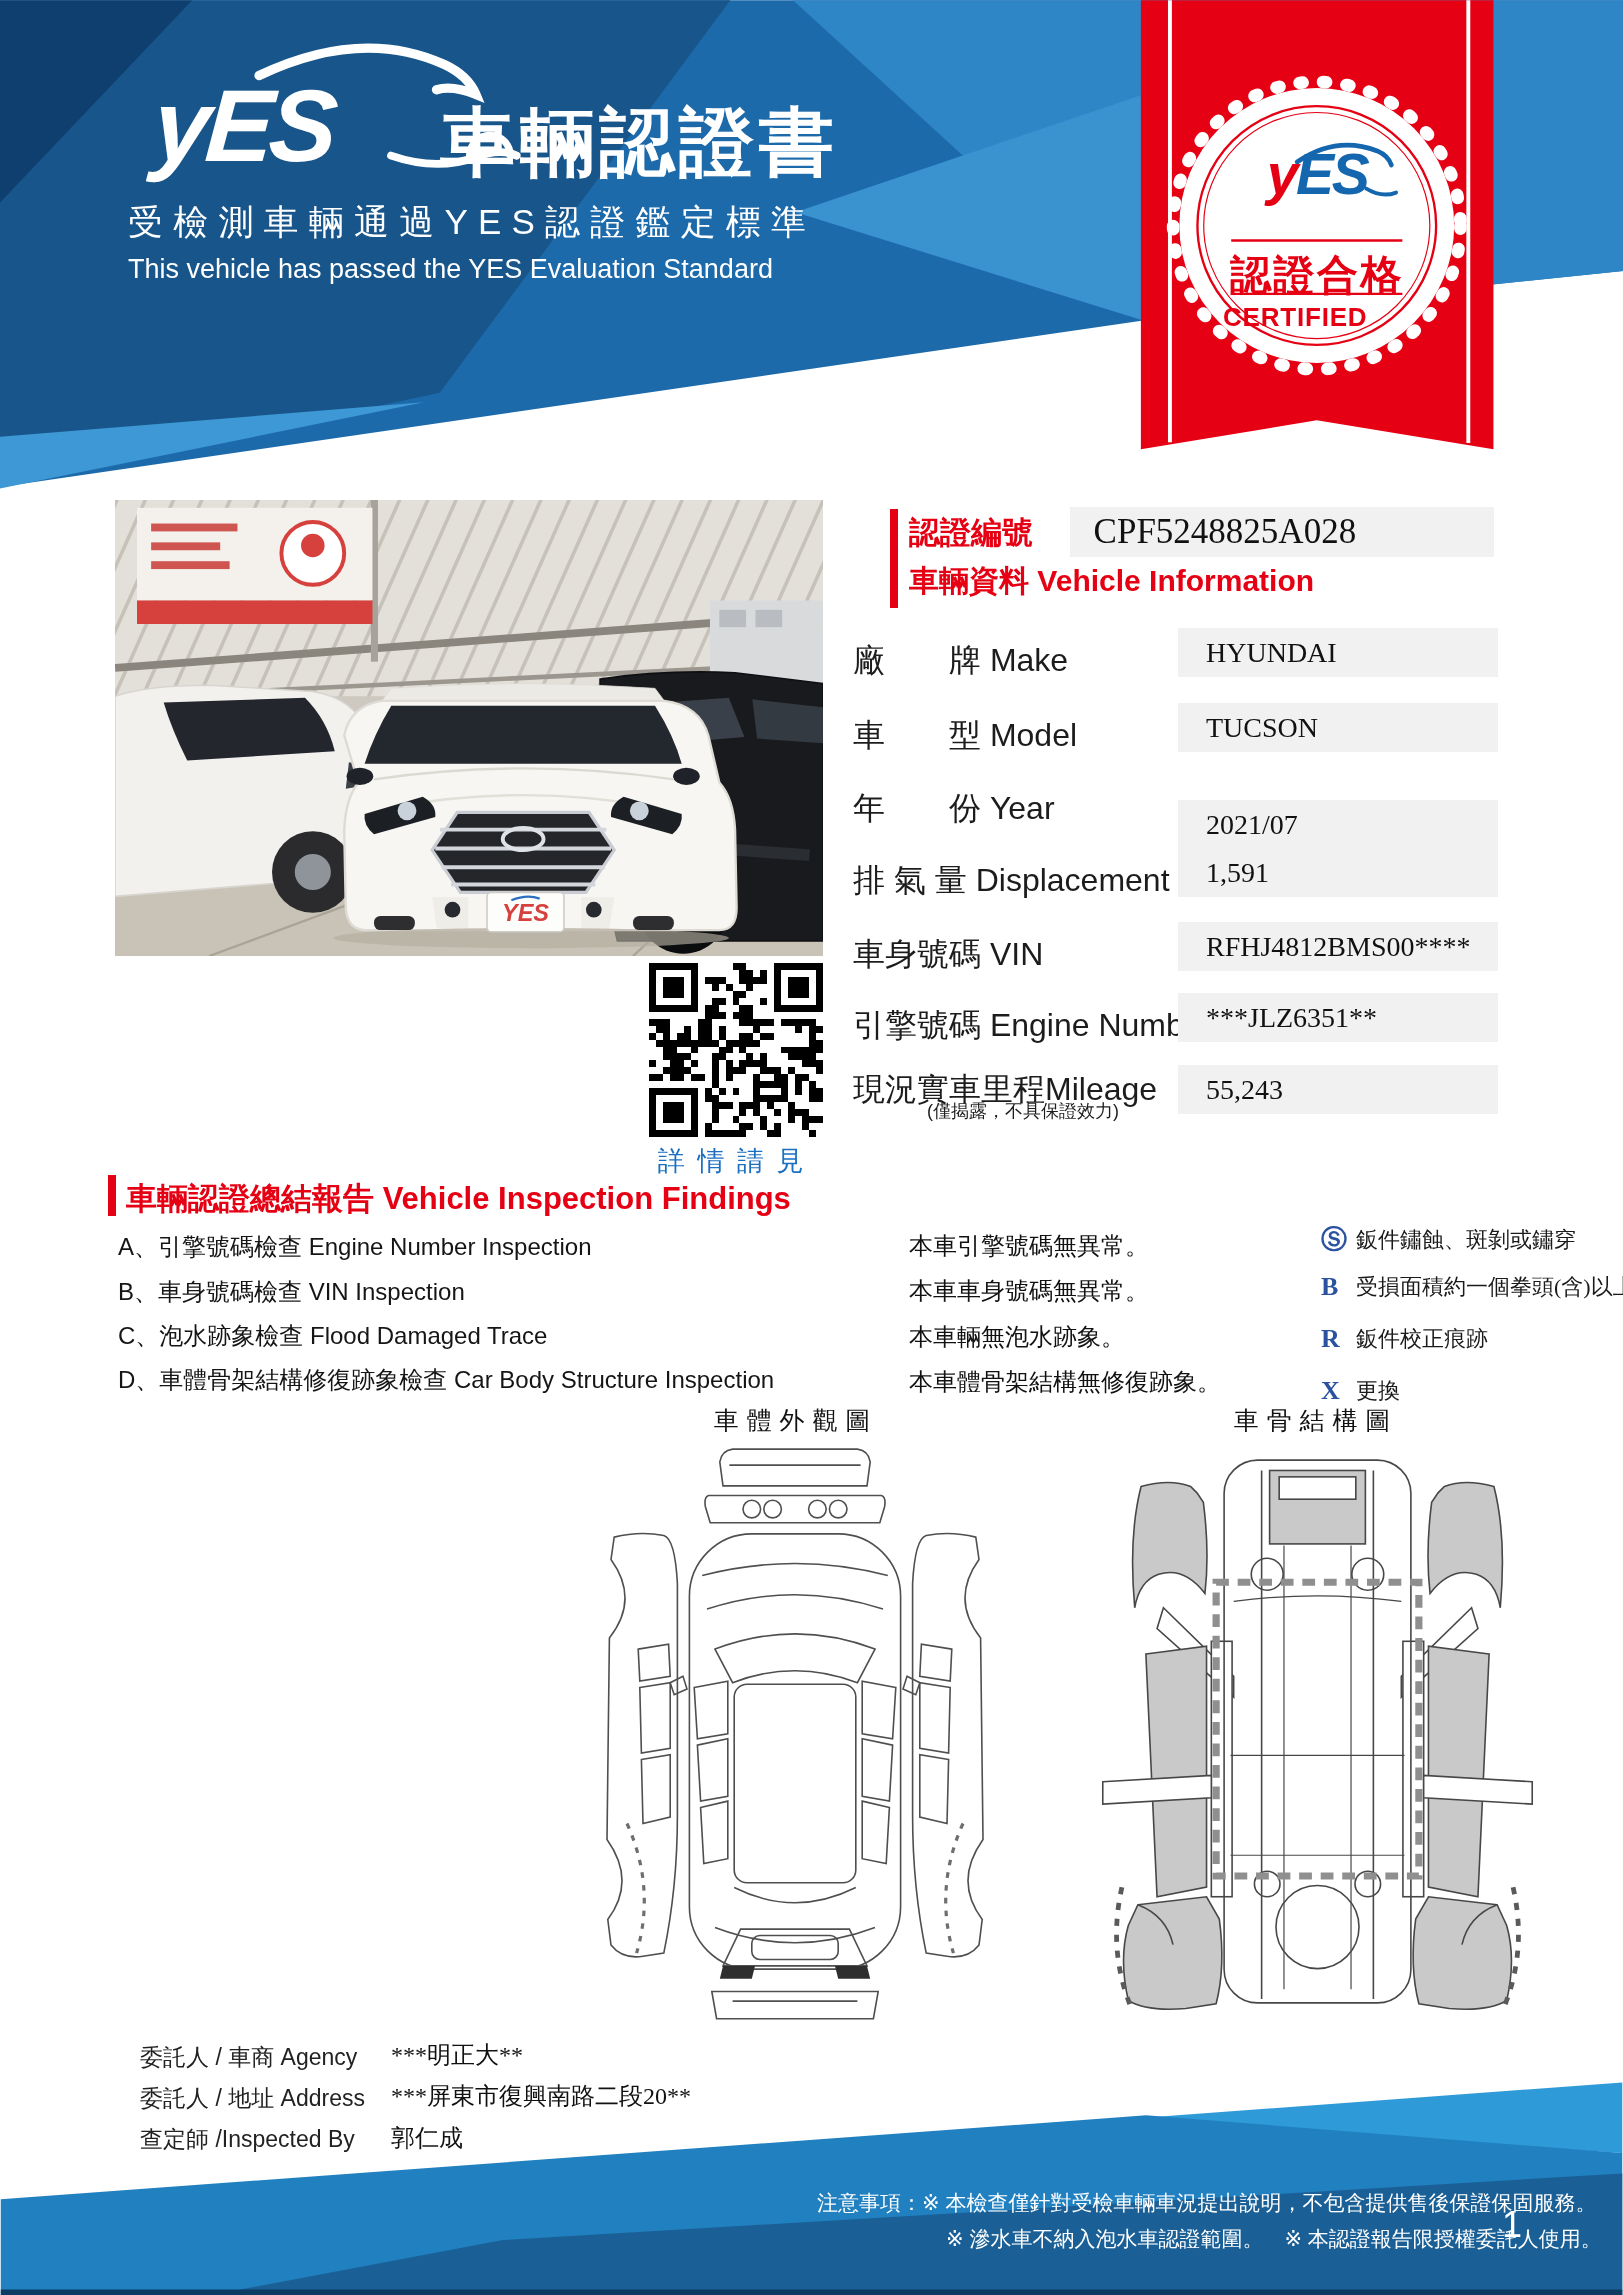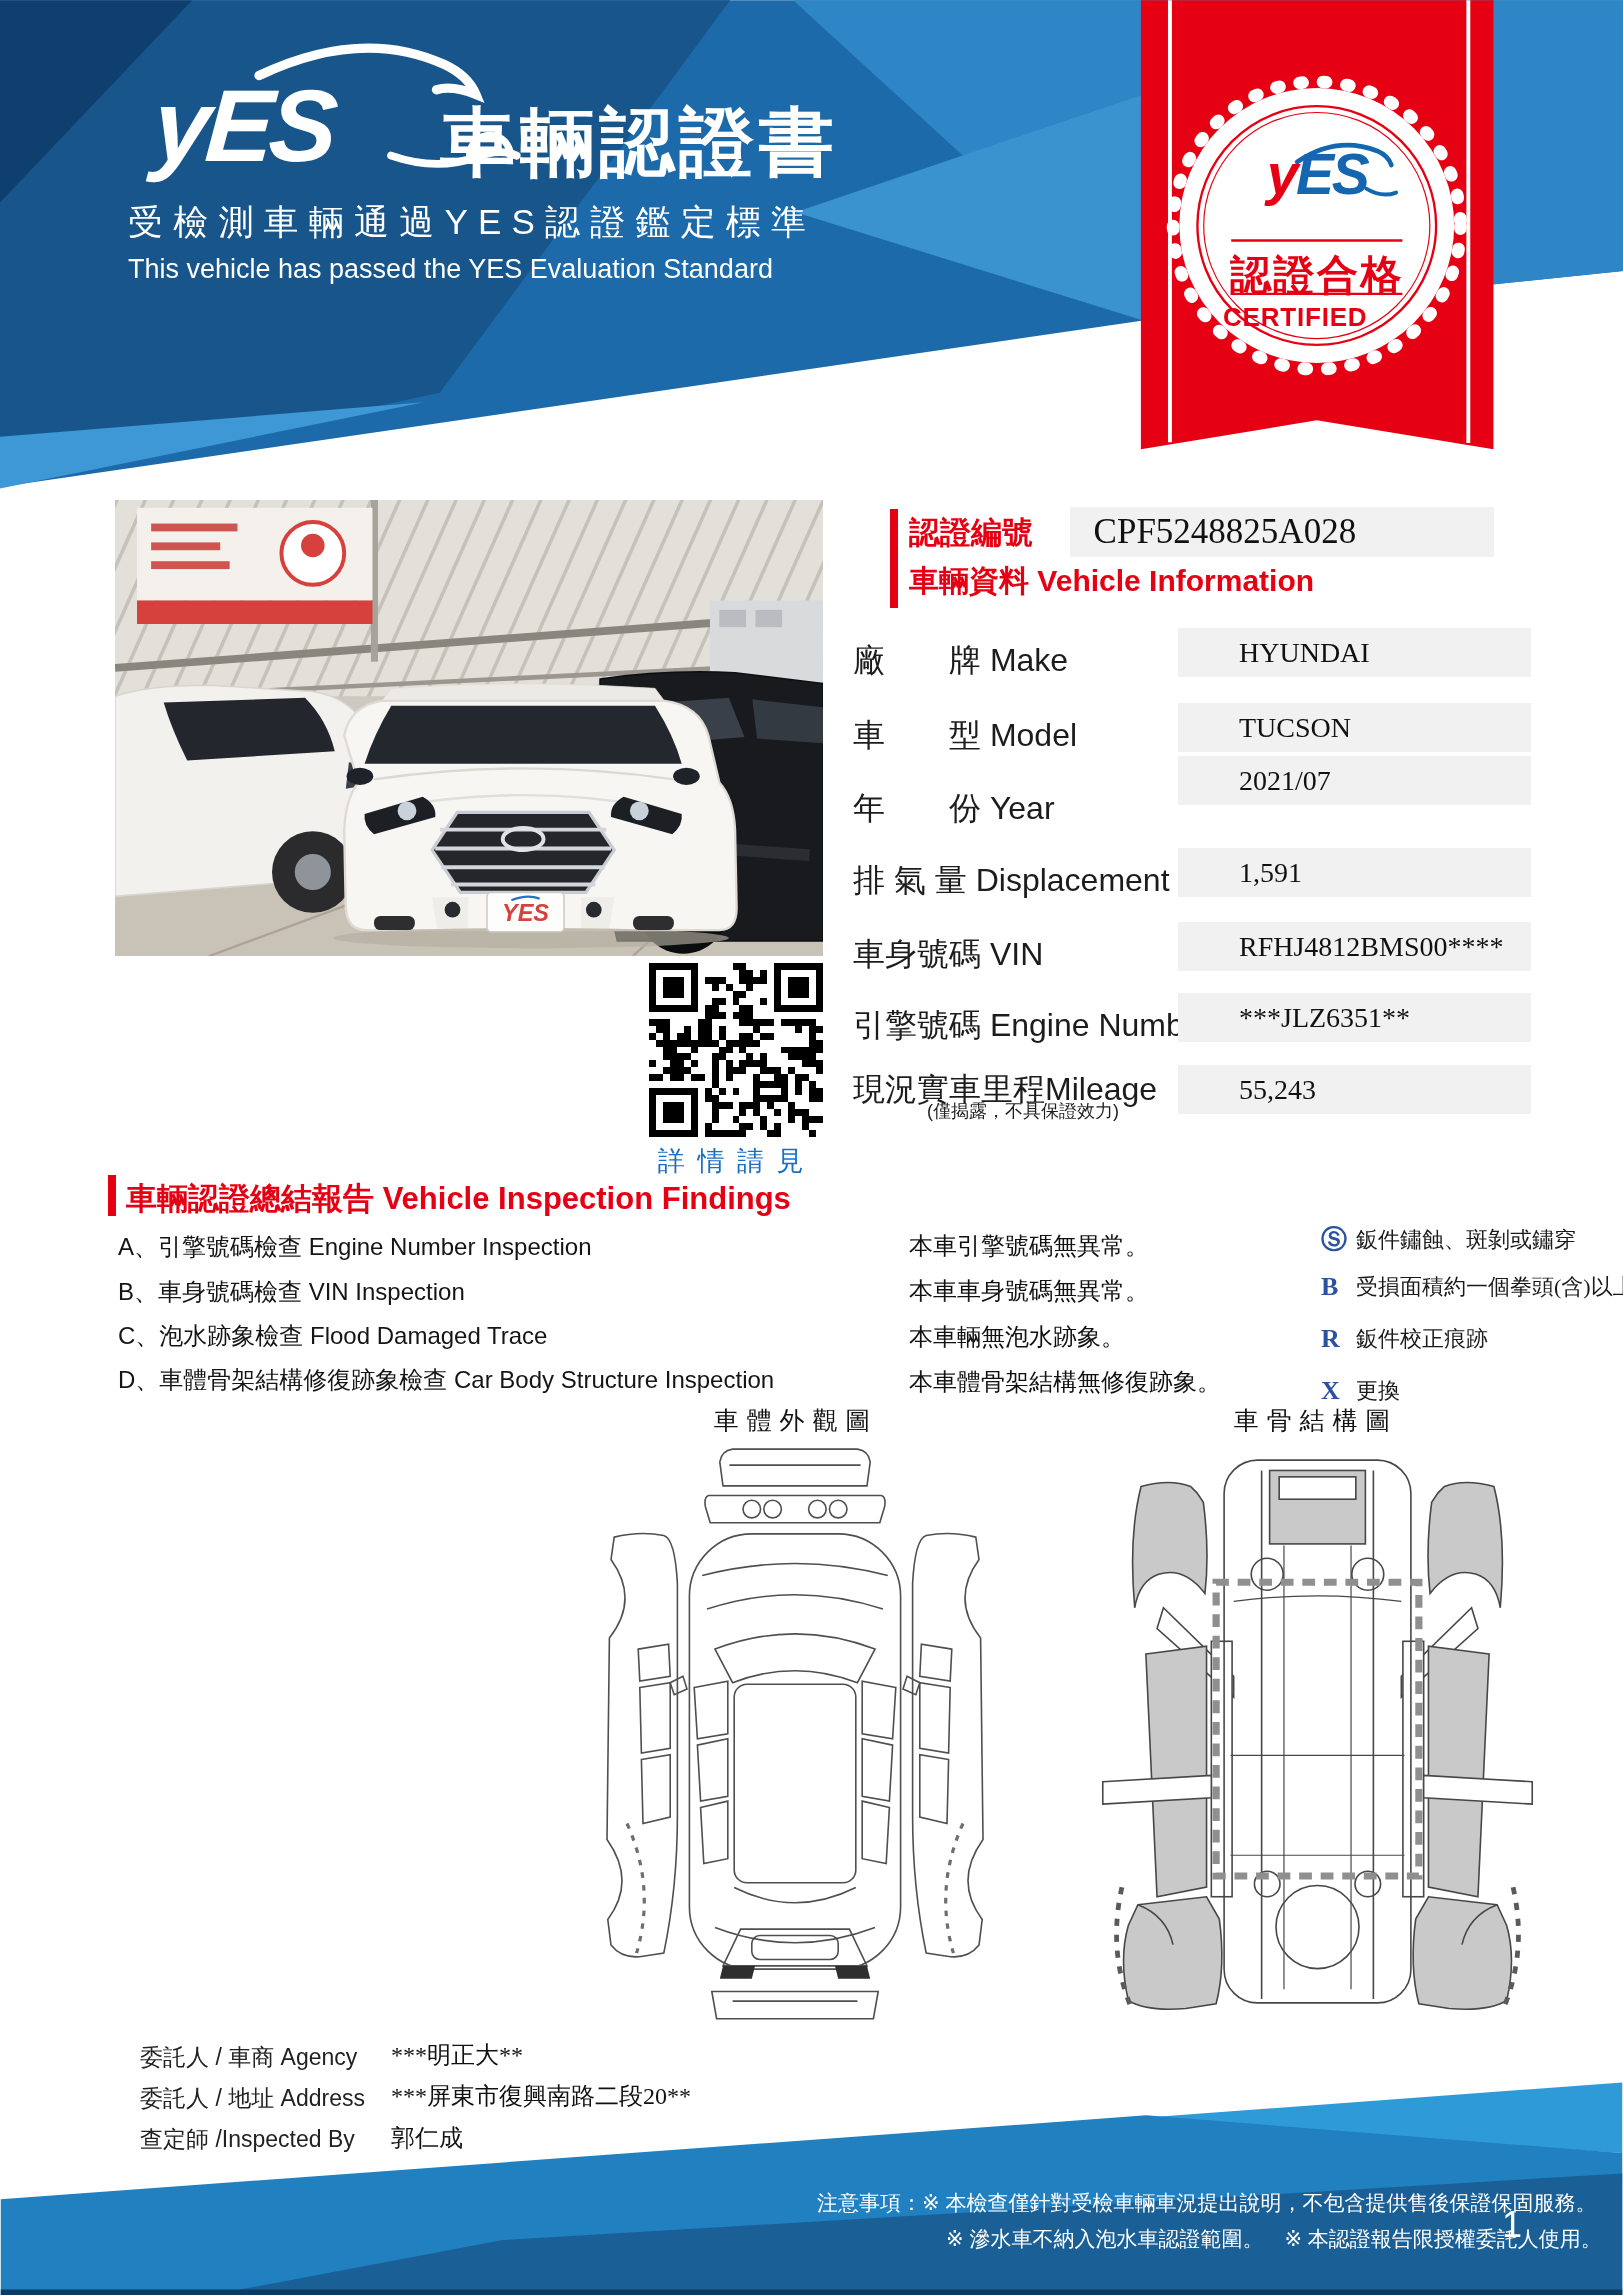--- a/index.html
+++ b/index.html
@@ -19,21 +19,21 @@
              font-weight:900;font-size:57px;letter-spacing:-2.4px;}
   .seal-logo .y{color:#e60013;} .seal-logo .es{color:#1467ae;}
   .seal-zh{left:1223px;top:248px;width:188px;text-align:center;color:#e60013;
            font-size:41px;font-weight:bold;letter-spacing:2.4px;}
   .seal-en{left:1223px;top:302px;width:188px;text-align:left;color:#e60013;
            font-size:26px;font-weight:bold;letter-spacing:0.8px;}
   
   .redbar{width:7.9px;background:#e60013;}
   .sec-title{color:#e60013;font-weight:bold;font-size:31px;white-space:nowrap;}
   .sec-title2{color:#e60013;font-weight:bold;font-size:30px;white-space:nowrap;}
-  .val-box{left:1178px;width:320px;height:49px;background:#f1f1f1;padding-left:33px;}
+  .val-box{left:1178px;width:320px;height:49px;background:#f1f1f1;}
   .val-box span, .cpf-box span{display:block;padding-left:28px;line-height:49px;
            font-family:"Liberation Serif","DejaVu Serif",serif;font-size:28px;color:#111;white-space:nowrap;}
   .cpf-box{left:1070px;top:507px;width:424px;height:50px;background:#f1f1f1;}
   .cpf-box span{line-height:50px;font-size:35px;padding-left:23.6px;}
   .f-label{left:853px;font-size:32px;color:#1c1c1c;white-space:nowrap;}
   .f-note{left:927px;font-size:18px;color:#1c1c1c;white-space:nowrap;}
   
   .item{left:118px;font-size:24px;color:#151515;white-space:nowrap;}
   .result{left:909px;font-size:24px;color:#111;white-space:nowrap;
           font-family:"Liberation Serif","DejaVu Serif",serif;}
@@ -419,21 +419,21 @@
   <div class="abs val-box" style="top:628px">
       <span>HYUNDAI</span>
     </div>
 
   <div class="abs f-label" style="top:714px">車　　型 Model</div>
   <div class="abs val-box" style="top:703px">
       <span>TUCSON</span>
     </div>
 
   <div class="abs f-label" style="top:787px">年　　份 Year</div>
-  <div class="abs val-box" style="top:756px">
+  <div class="abs val-box" style="top:800px">
       <span>2021/07</span>
     </div>
 
   <div class="abs f-label" style="top:859px">排 氣 量 Displacement</div>
   <div class="abs val-box" style="top:848px">
       <span>1,591</span>
     </div>
 
   <div class="abs f-label" style="top:933px">車身號碼 VIN</div>
   <div class="abs val-box" style="top:922px">

